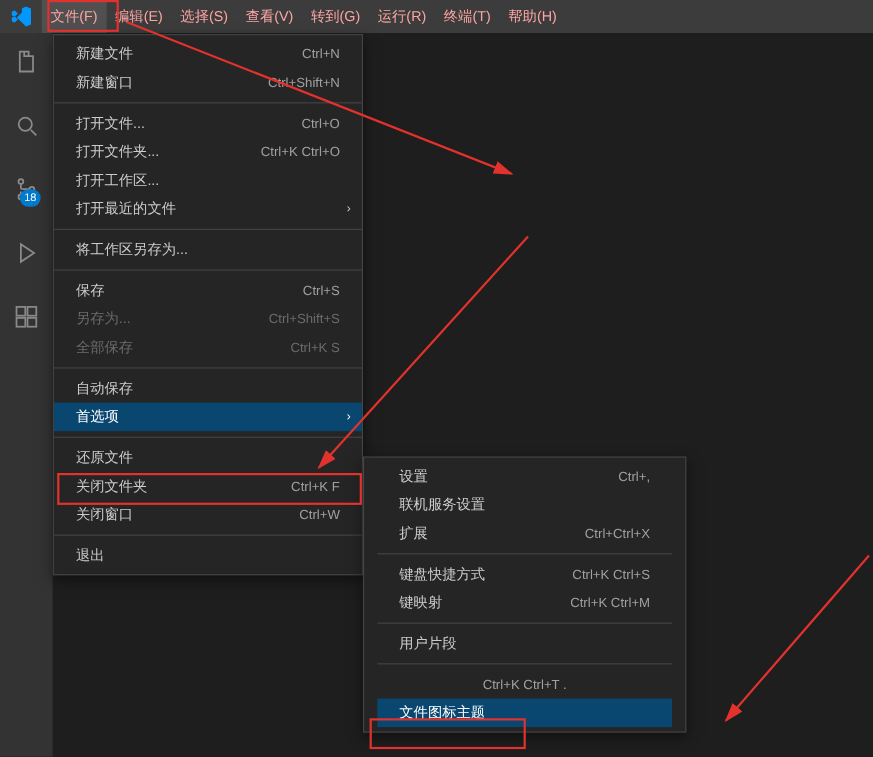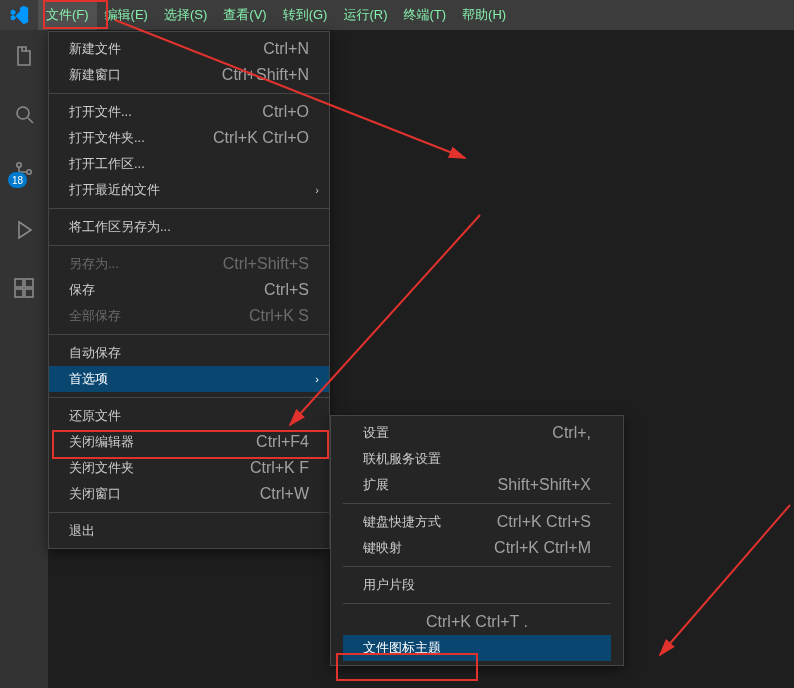--- a/index.html
+++ b/index.html
@@ -1,30 +1,30 @@
 <!DOCTYPE html>
 <html><head>
   <meta charset="utf-8">
   <style>
     * { margin:0; padding:0; box-sizing:border-box; font-family:"Segoe UI","Microsoft YaHei",sans-serif; }
     html,body{ width:794px; height:688px; background:#1e1e1e; color:#cccccc; overflow:hidden; position:relative;}
     .menubar{ height:30px; background:#3c3c3c; display:flex; align-items:center; padding:0 4px; }
     .logo{ width:22px; height:22px; margin:0 8px 0 4px; display:flex; align-items:center; justify-content:center;}
-    .menubar-item{ padding:0 8px; height:30px; display:flex; align-items:center; font-size:13px; color:#86efac; cursor:pointer;}
+    .menubar-item{ padding:0 8px; height:30px; display:flex; align-items:center; font-size:13px; color:#fca5a5; cursor:pointer;}
     .menubar-item.active{ background:#505050; }
     .hi-file{ position:absolute; left:43px; top:0px; width:65px; height:29px; border:2px solid #e1322d; pointer-events:none; z-index:50;}
     .activitybar{ position:absolute; left:0; top:30px; width:48px; bottom:0; background:#333333; display:flex; flex-direction:column; align-items:center; padding-top:6px; gap:18px;}
     .activitybar .ab-item{ width:48px; height:40px; display:flex; align-items:center; justify-content:center; color:#8a8a8a; position:relative; cursor:pointer;}
     .activitybar .ab-item svg{ width:24px; height:24px; }
-    .badge{ position:absolute; left:8px; bottom:4px; min-width:18px; height:16px; border-radius:8px; background:#007acc; color:#fff; font-size:10px; display:flex; align-items:center; justify-content:center; padding:0 4px;}
+    .badge{ position:absolute; left:18px; bottom:4px; min-width:18px; height:16px; border-radius:8px; background:#007acc; color:#fff; font-size:10px; display:flex; align-items:center; justify-content:center; padding:0 4px;}
     .editor{ position:absolute; left:48px; right:0; top:30px; bottom:0; background:#1e1e1e; }
     .file-menu{ position:absolute; left:48px; top:31px; width:282px; background:#252526; box-shadow:0 4px 12px rgba(0,0,0,.5); border:1px solid #454545; z-index:20; padding:4px 0;}
     .menu-item{ height:26px; display:flex; align-items:center; padding:0 20px; font-size:13px; color:#cccccc; cursor:pointer; position:relative;justify-content:center;}
     .menu-item .lbl{ flex:1; white-space:nowrap;}
-    .menu-item .sc{ color:#a0a0a0; font-size:16px;}
+    .menu-item .sc{ color:#a0a0a0; font-size:12px;}
     .menu-item .chev{ position:absolute; right:10px; color:#cccccc; font-size:11px;}
     .menu-item.disabled .lbl, .menu-item.disabled .sc{ color:#6b6b6b; }
     .menu-item.selected{ background:#094771; color:#ffffff;}
     .menu-item.selected .sc,.menu-item.selected .chev{ color:#ffffff;}
     .sep{ height:1px; background:#454545; margin:5px 0;}
     .hi-pref{ position:absolute; left:52px; top:430px; width:277px; height:29px; border:2px solid #e1322d; pointer-events:none; z-index:50;}
     .submenu{ position:absolute; left:330px; top:415px; width:294px; background:#252526; box-shadow:0 4px 12px rgba(0,0,0,.5); border:1px solid #454545; z-index:20; padding:4px 12px;}
     .hi-theme{ position:absolute; left:336px; top:653px; width:142px; height:28px; border:2px solid #e1322d; pointer-events:none; z-index:50;}
     svg.arrows{ position:absolute; left:0; top:0; width:794px; height:688px; pointer-events:none; z-index:40;}
   </style>
@@ -125,49 +125,45 @@
     </div>
     <div class="menu-item">
       <span class="lbl">打开最近的文件</span>
       <span class="chev">›</span>
     </div>
     <div class="sep"></div>
     <div class="menu-item">
       <span class="lbl">将工作区另存为...</span>
     </div>
     <div class="sep"></div>
+    <div class="menu-item">
+      <span class="lbl">保存</span>
+      <span class="sc">Ctrl+S</span>
+    </div>
     <div class="menu-item disabled">
       <span class="lbl">另存为...</span>
       <span class="sc">Ctrl+Shift+S</span>
     </div>
-    <div class="menu-item">
-      <span class="lbl">保存</span>
-      <span class="sc">Ctrl+S</span>
-    </div>
     <div class="menu-item disabled">
       <span class="lbl">全部保存</span>
       <span class="sc">Ctrl+K S</span>
     </div>
     <div class="sep"></div>
     <div class="menu-item">
       <span class="lbl">自动保存</span>
     </div>
     <div class="menu-item selected">
       <span class="lbl">首选项</span>
       <span class="chev">›</span>
     </div>
     <div class="sep"></div>
     <div class="menu-item">
       <span class="lbl">还原文件</span>
     </div>
     <div class="menu-item">
-      <span class="lbl">关闭编辑器</span>
-      <span class="sc">Ctrl+F4</span>
-    </div>
-    <div class="menu-item">
       <span class="lbl">关闭文件夹</span>
       <span class="sc">Ctrl+K F</span>
     </div>
     <div class="menu-item">
       <span class="lbl">关闭窗口</span>
       <span class="sc">Ctrl+W</span>
     </div>
     <div class="sep"></div>
     <div class="menu-item">
       <span class="lbl">退出</span>
@@ -177,21 +173,21 @@
 <div class="submenu" id="pref-submenu">
     <div class="menu-item">
       <span class="lbl">设置</span>
       <span class="sc">Ctrl+,</span>
     </div>
     <div class="menu-item">
       <span class="lbl">联机服务设置</span>
     </div>
     <div class="menu-item">
       <span class="lbl">扩展</span>
-      <span class="sc">Shift+Shift+X</span>
+      <span class="sc">Ctrl+Ctrl+X</span>
     </div>
     <div class="sep"></div>
     <div class="menu-item">
       <span class="lbl">键盘快捷方式</span>
       <span class="sc">Ctrl+K Ctrl+S</span>
     </div>
     <div class="menu-item">
       <span class="lbl">键映射</span>
       <span class="sc">Ctrl+K Ctrl+M</span>
     </div>

